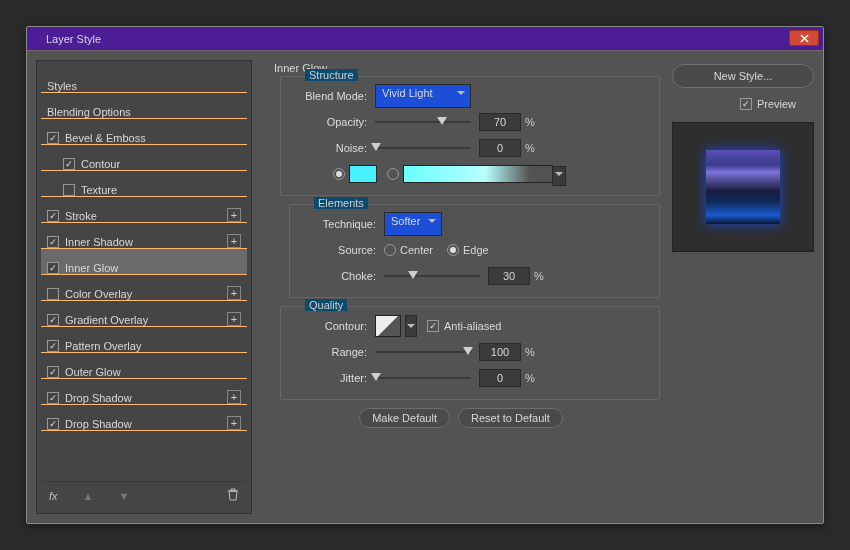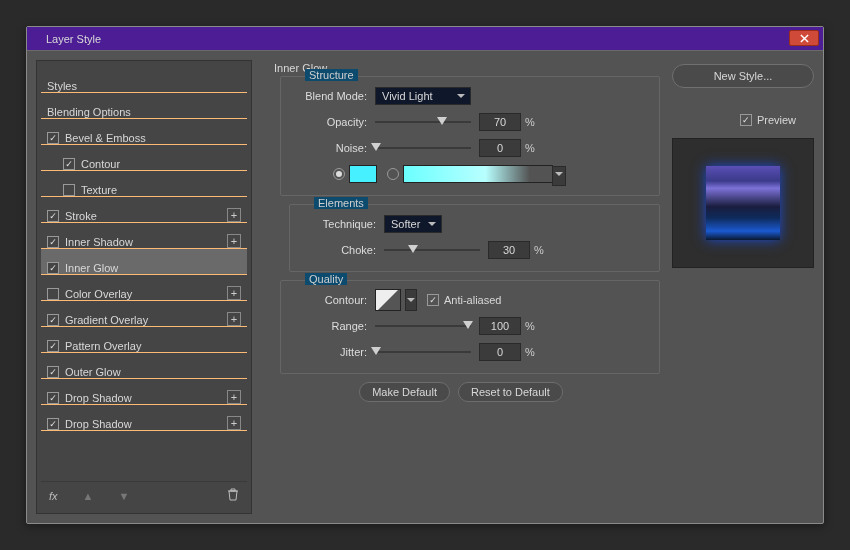--- a/index.html
+++ b/index.html
@@ -20,21 +20,21 @@
   .lfoot{margin-top:auto;height:28px;border-top:1px solid #3a3a3a;display:flex;align-items:center;padding:0 8px;gap:25px}
   .fx{font-style:italic;color:#bdbdbd}
   .arrow{color:#777}
   .trash{margin-left:auto}
   
   .center{flex:1;padding:2px 2px 0 0;overflow:hidden}
   .fs{border:1px solid #666;border-radius:2px;margin:0 0 8px 0;padding:4px 10px 10px;position:relative;margin-left:6px}
   .fs .lg{position:absolute;top:-8px;left:24px;background:#0c4a6e;padding:0 4px;color:#cfcfcf}
   .frow{display:flex;align-items:center;height:22px;margin-top:4px}
   .lab{width:76px;text-align:right;margin-right:8px;color:#ddd}
-  .combo{height:18px;background:#0f172a;border:1px solid #2a2a2a;padding:0 20px 0 6px;line-height:16px;position:relative;min-width:78px}
+  .combo{height:24px;background:#1d4ed8;border:1px solid #2a2a2a;padding:0 20px 0 6px;line-height:16px;position:relative;min-width:78px}
   .combo::after{content:"";position:absolute;right:5px;top:6px;border:4px solid transparent;border-top-color:#bbb}
   .slider{width:96px;height:14px;position:relative;margin-right:8px}
   .slider::before{content:"";position:absolute;left:0;right:0;top:6px;height:2px;background:#3a3a3a}
   .thumb{position:absolute;top:2px;border:5px solid transparent;border-top:8px solid #d0d0d0}
   .num{width:42px;height:18px;background:#3b3b3b;border:1px solid #2a2a2a;text-align:center;line-height:16px;margin-right:4px}
   .unit{color:#ccc}
   .radio{width:12px;height:12px;border:1px solid #999;border-radius:50%;margin-right:4px;display:inline-flex;align-items:center;justify-content:center}
   .radio.on::after{content:"";width:6px;height:6px;background:#ddd;border-radius:50%}
   .swatch{width:28px;height:18px;border:1px solid #222;margin-right:10px}
   .grad{width:150px;height:18px;border:1px solid #222;position:relative}
@@ -45,21 +45,21 @@
   .contdd{width:12px;height:22px;background:#3b3b3b;border:1px solid #2a2a2a;display:flex;align-items:center;justify-content:center;margin-right:10px}
   .contdd::after{content:"";border:4px solid transparent;border-top-color:#bbb;margin-top:3px}
   .btn2{height:20px;padding:0 12px;background:#4a4a4a;border:1px solid #6d6d6d;border-radius:10px;line-height:18px;margin:0 4px}
   .btnrow{display:flex;justify-content:center;margin-top:6px}
   .ck{width:12px;height:12px;border:1px solid #999;margin-right:5px;display:inline-flex;align-items:center;justify-content:center}
   .ck.on::after{content:"✓";font-size:9px;color:#e0e0e0}
   
   .right{width:142px;display:flex;flex-direction:column;gap:6px;padding-top:4px}
   .rbtn{height:24px;background:#4a4a4a;border:1px solid #707070;border-radius:12px;text-align:center;line-height:22px}
   .rbtn.primary{border:1px solid #3a64d8;box-shadow:inset 0 0 0 1px #244a9c}
-  .prevck{display:flex;align-items:center;justify-content:flex-end;padding-right:18px;margin-top:20px}
+  .prevck{display:flex;align-items:center;justify-content:flex-end;padding-right:18px;margin-top:4px}
   .preview{margin-top:6px;height:130px;background:#2e2e2e;border:1px solid #222;display:flex;align-items:center;justify-content:center}
   .pimg{width:74px;height:74px;background:linear-gradient(#5a4fb5 0%,#3a3a8a 20%,#7d72d8 30%,#1a1d3f 55%,#0e2a5a 70%,#1b5ad0 88%,#0a1830 100%);box-shadow:0 0 12px #1a4ad0}
 </style>
 </head>
 <body>
 
 <div class="win">
   <div class="titlebar">
     <span>Layer Style</span>
     <div class="close">
@@ -181,20 +181,27 @@
         </div>
       </div>
 
       <div class="fs" style="margin-left:27px">
         <span class="lg">Elements</span>
         <div class="frow">
           <span class="lab">Technique:</span>
           <div class="combo" style="min-width:58px">Softer</div>
         </div>
         <div class="frow">
+          <span class="lab">Source:</span>
+          <span class="radio"></span>
+          <span style="margin-right:14px">Center</span>
+          <span class="radio on"></span>
+          <span>Edge</span>
+        </div>
+        <div class="frow">
           <span class="lab">Choke:</span>
           <div class="slider">
               <div class="thumb" style="left:24px"></div>
             </div>
           <div class="num">30</div>
           <span class="unit">%</span>
         </div>
       </div>
 
       <div class="fs" style="margin-left:18px">

